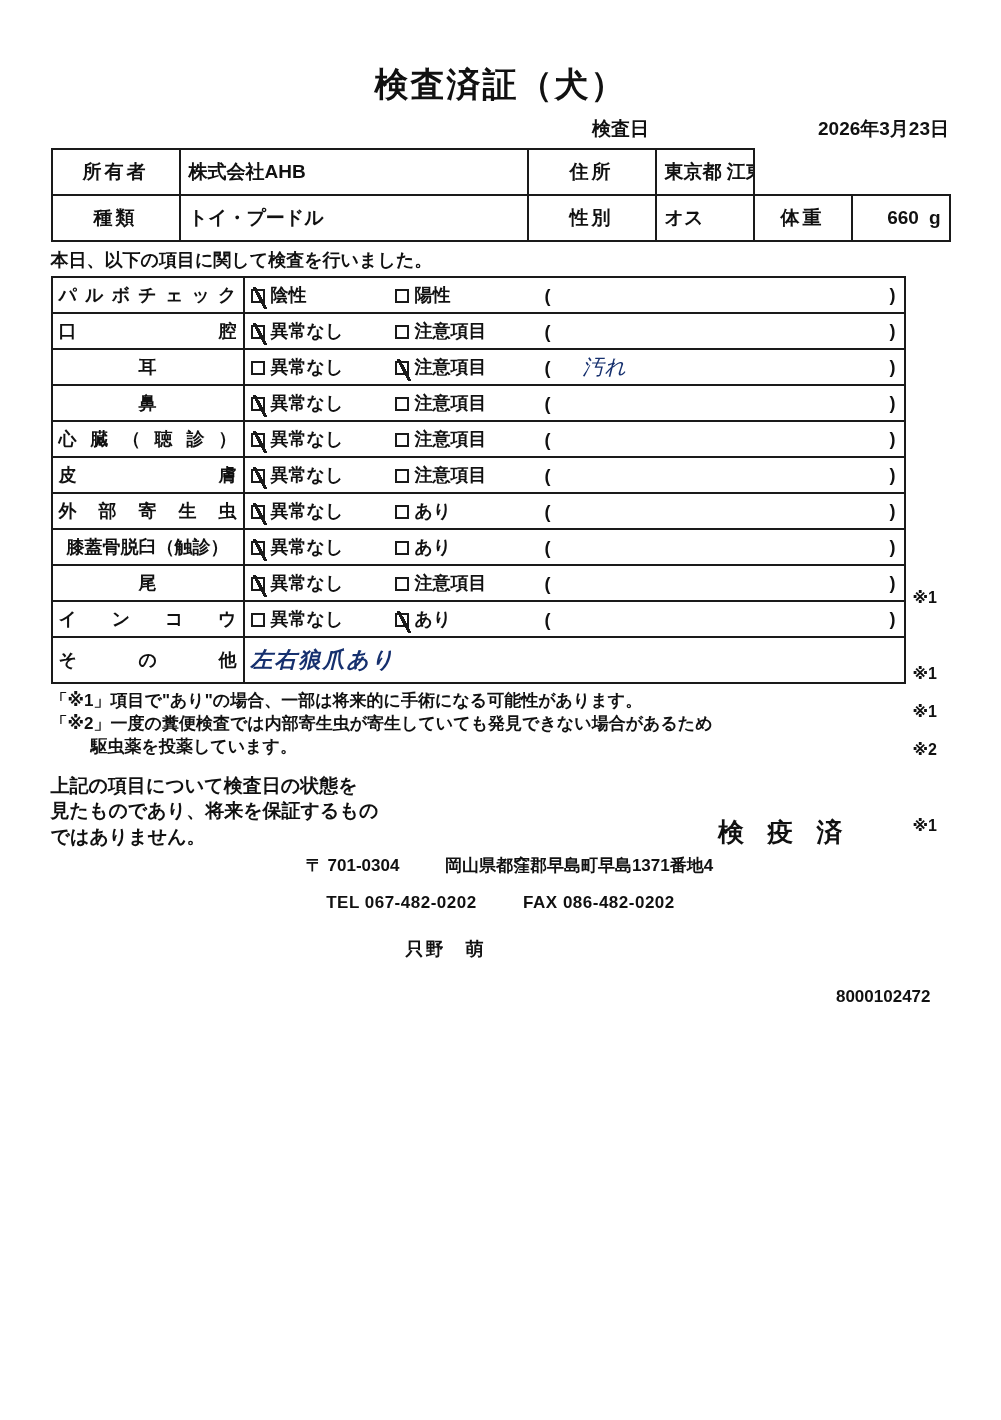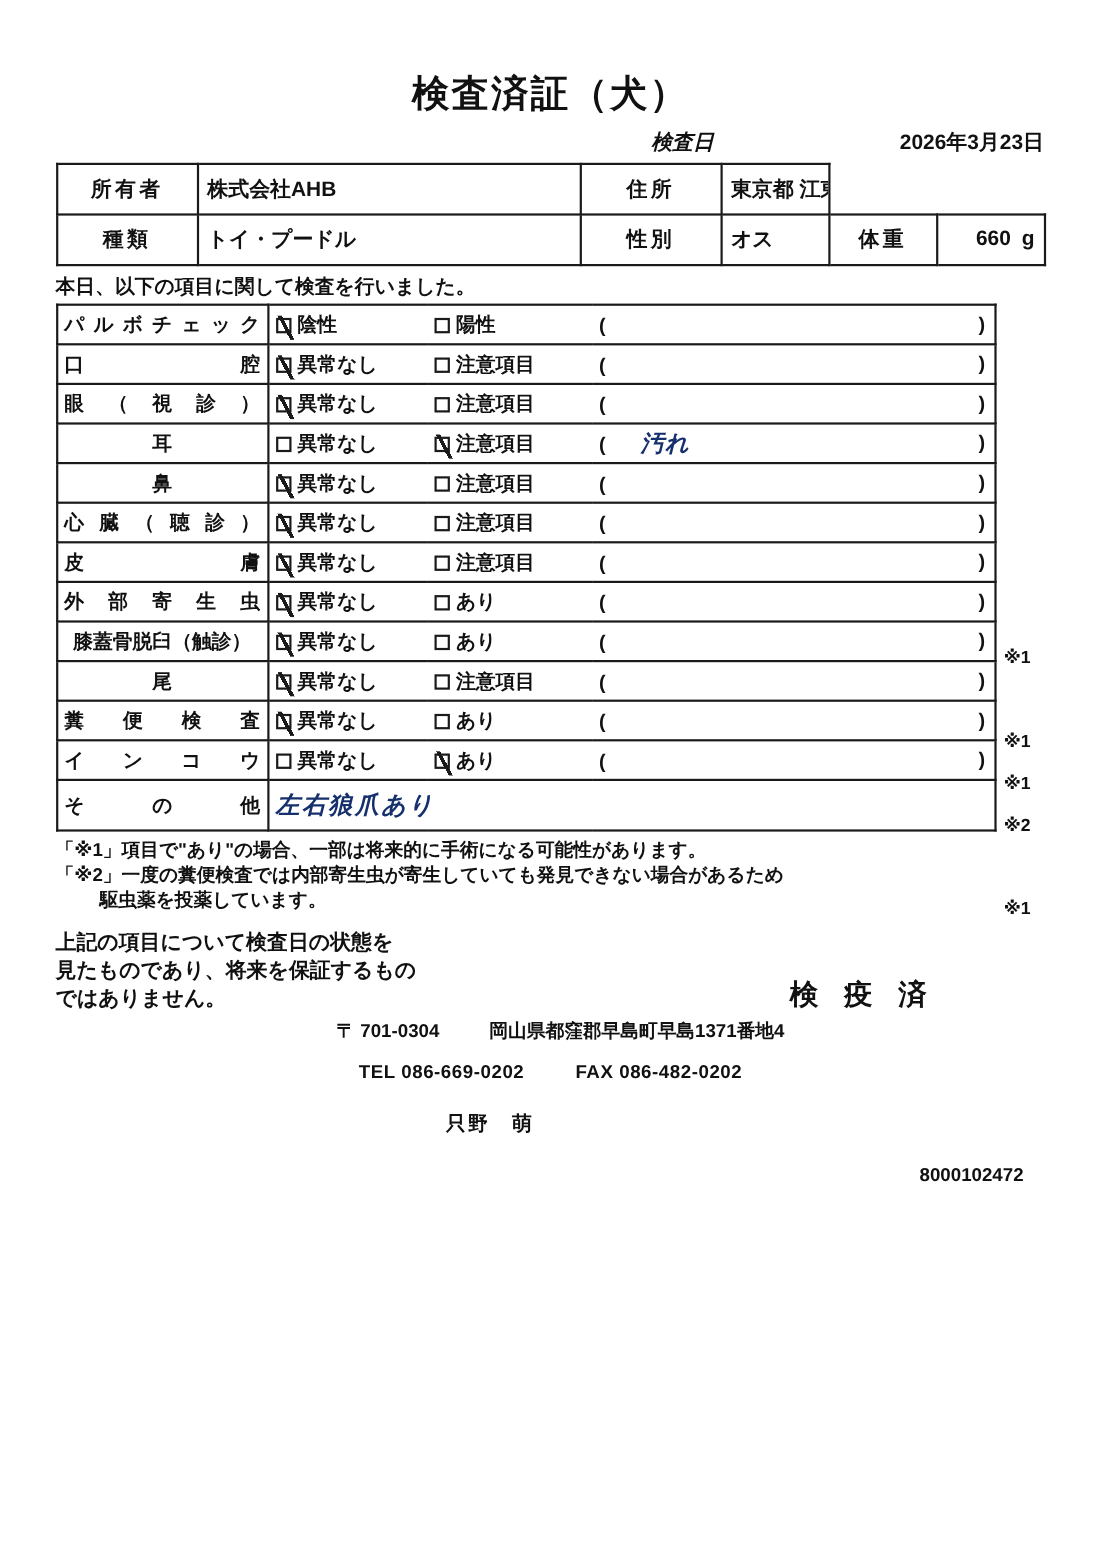--- a/index.html
+++ b/index.html
@@ -38,21 +38,20 @@
     display: flex;
     justify-content: flex-end;
     align-items: baseline;
     padding-right: 52px;
     font-size: 19px;
     font-weight: bold;
     margin-bottom: 6px;
   }
   .exam-date-label {
     margin-right: 120px;
-    font-style: italic;
   }
   .exam-date-value {
     min-width: 180px;
     text-align: right;
   }
 
   
   .hdr-table {
     border-collapse: collapse;
     margin: 0 auto;
@@ -302,30 +301,24 @@
             <td class="c-opt2"><span class="cb"></span><span>陽性</span></td>
             <td class="c-paren"><span class="paren-l">(</span><span class="hand" style="margin-left: 28px;"></span><span class="paren-r">)</span></td>
           </tr>
           <tr>
             <td class="c-name">口　　　　腔</td>
             <td class="c-opt1"><span class="cb checked"></span><span>異常なし</span></td>
             <td class="c-opt2"><span class="cb"></span><span>注意項目</span></td>
             <td class="c-paren"><span class="paren-l">(</span><span class="hand" style="margin-left: 28px;"></span><span class="paren-r">)</span></td>
           </tr>
           <tr>
-            <td class="c-name">眼（視診）</td>
-            <td class="c-opt1"><span class="cb checked"></span><span>異常なし</span></td>
-            <td class="c-opt2"><span class="cb"></span><span>注意項目</span></td>
-            <td class="c-paren"><span class="paren-l">(</span><span class="hand" style="margin-left: 28px;"></span><span class="paren-r">)</span></td>
-          </tr>
-          <tr>
             <td class="c-name center">耳</td>
             <td class="c-opt1"><span class="cb"></span><span>異常なし</span></td>
             <td class="c-opt2"><span class="cb checked"></span><span>注意項目</span></td>
-            <td class="c-paren"><span class="paren-l">(</span><span class="hand" style="margin-left: 28px; font-weight: bold;">汚れ</span><span class="paren-r">)</span></td>
+            <td class="c-paren"><span class="paren-l">(</span><span class="hand" style="margin-left: 28px;">汚れ</span><span class="paren-r">)</span></td>
           </tr>
           <tr>
             <td class="c-name center">鼻</td>
             <td class="c-opt1"><span class="cb checked"></span><span>異常なし</span></td>
             <td class="c-opt2"><span class="cb"></span><span>注意項目</span></td>
             <td class="c-paren"><span class="paren-l">(</span><span class="hand" style="margin-left: 28px;"></span><span class="paren-r">)</span></td>
           </tr>
           <tr>
             <td class="c-name">心臓（聴診）</td>
             <td class="c-opt1"><span class="cb checked"></span><span>異常なし</span></td>
@@ -347,26 +340,20 @@
           <tr>
             <td class="c-name center">膝蓋骨脱臼（触診）</td>
             <td class="c-opt1"><span class="cb checked"></span><span>異常なし</span></td>
             <td class="c-opt2"><span class="cb"></span><span>あり</span></td>
             <td class="c-paren"><span class="paren-l">(</span><span class="hand" style="margin-left: 28px;"></span><span class="paren-r">)</span></td>
           </tr>
           <tr>
             <td class="c-name center">尾</td>
             <td class="c-opt1"><span class="cb checked"></span><span>異常なし</span></td>
             <td class="c-opt2"><span class="cb"></span><span>注意項目</span></td>
-            <td class="c-paren"><span class="paren-l">(</span><span class="hand" style="margin-left: 28px;"></span><span class="paren-r">)</span></td>
-          </tr>
-          <tr>
-            <td class="c-name">糞便検査</td>
-            <td class="c-opt1"><span class="cb checked"></span><span>異常なし</span></td>
-            <td class="c-opt2"><span class="cb"></span><span>あり</span></td>
             <td class="c-paren"><span class="paren-l">(</span><span class="hand" style="margin-left: 28px;"></span><span class="paren-r">)</span></td>
           </tr>
           <tr>
             <td class="c-name">インコウ</td>
             <td class="c-opt1"><span class="cb"></span><span>異常なし</span></td>
             <td class="c-opt2"><span class="cb checked"></span><span>あり</span></td>
             <td class="c-paren"><span class="paren-l">(</span><span class="hand" style="margin-left: 28px;"></span><span class="paren-r">)</span></td>
           </tr>
           <tr>
             <td class="c-name">そ　の　他</td>
@@ -399,21 +386,21 @@
   </div>
 
   <div class="addr">
     <div class="postal-line">
       <span>〒</span>
       <span>701-0304</span>
       <span class="postal-gap"></span>
       <span>岡山県都窪郡早島町早島1371番地4</span>
     </div>
     <div class="tel-line">
-      <span>TEL 086-669-0202</span>
+      <span>TEL 067-482-0202</span>
       <span class="postal-gap"></span>
       <span>FAX 086-482-0202</span>
     </div>
   </div>
 
   <div class="clinic">
     <div class="doctor">只野　萌</div>
   </div>
 
   <div class="serial">8000102472</div>

